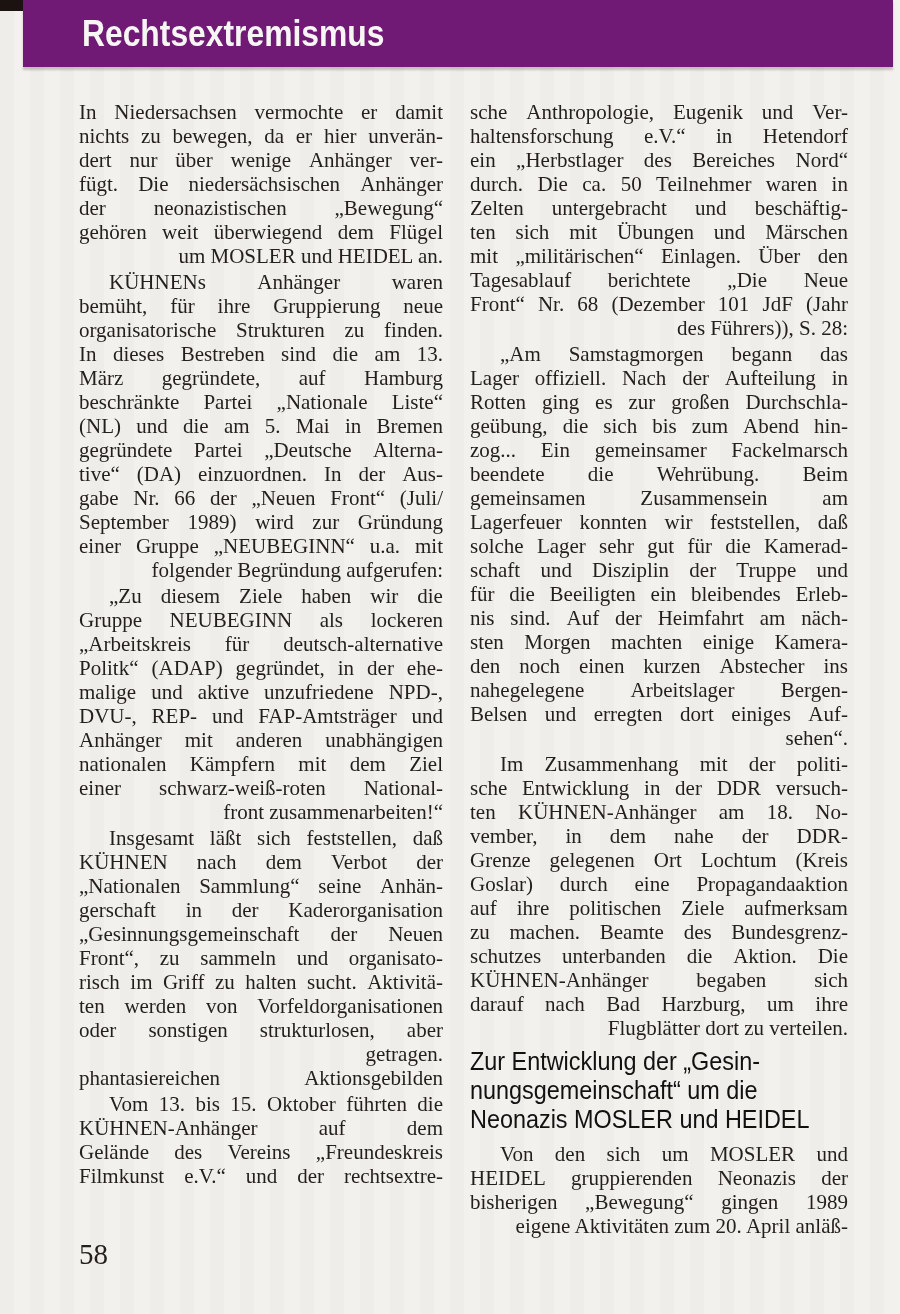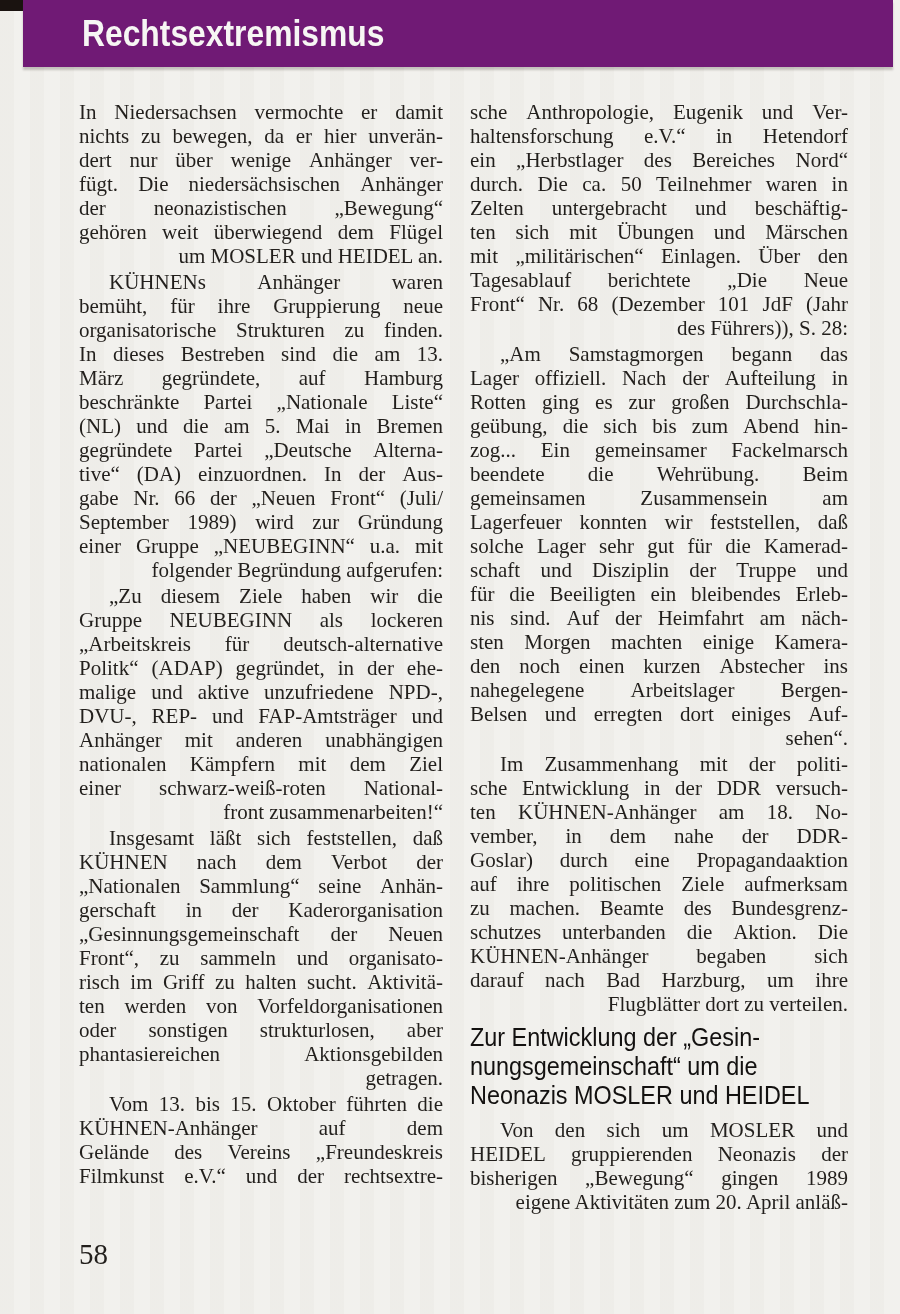--- a/index.html
+++ b/index.html
@@ -326,25 +326,25 @@
           <span>werden</span>
           <span>von</span>
           <span>Vorfeldorganisationen</span>
         </div>
         <div class="line">
           <span>oder</span>
           <span>sonstigen</span>
           <span>strukturlosen,</span>
           <span>aber</span>
         </div>
+        <div class="line last">getragen.</div>
         <div class="line">
           <span>phantasiereichen</span>
           <span>Aktionsgebilden</span>
         </div>
-        <div class="line last">getragen.</div>
       </div>
       <div class="para">
         <div class="line indent">
           <span>Vom</span>
           <span>13.</span>
           <span>bis</span>
           <span>15.</span>
           <span>Oktober</span>
           <span>führten</span>
           <span>die</span>
@@ -583,20 +583,27 @@
         </div>
         <div class="line">
           <span>vember,</span>
           <span>in</span>
           <span>dem</span>
           <span>nahe</span>
           <span>der</span>
           <span>DDR-</span>
         </div>
         <div class="line">
+          <span>Grenze</span>
+          <span>gelegenen</span>
+          <span>Ort</span>
+          <span>Lochtum</span>
+          <span>(Kreis</span>
+        </div>
+        <div class="line">
           <span>Goslar)</span>
           <span>durch</span>
           <span>eine</span>
           <span>Propagandaaktion</span>
         </div>
         <div class="line">
           <span>auf</span>
           <span>ihre</span>
           <span>politischen</span>
           <span>Ziele</span>

